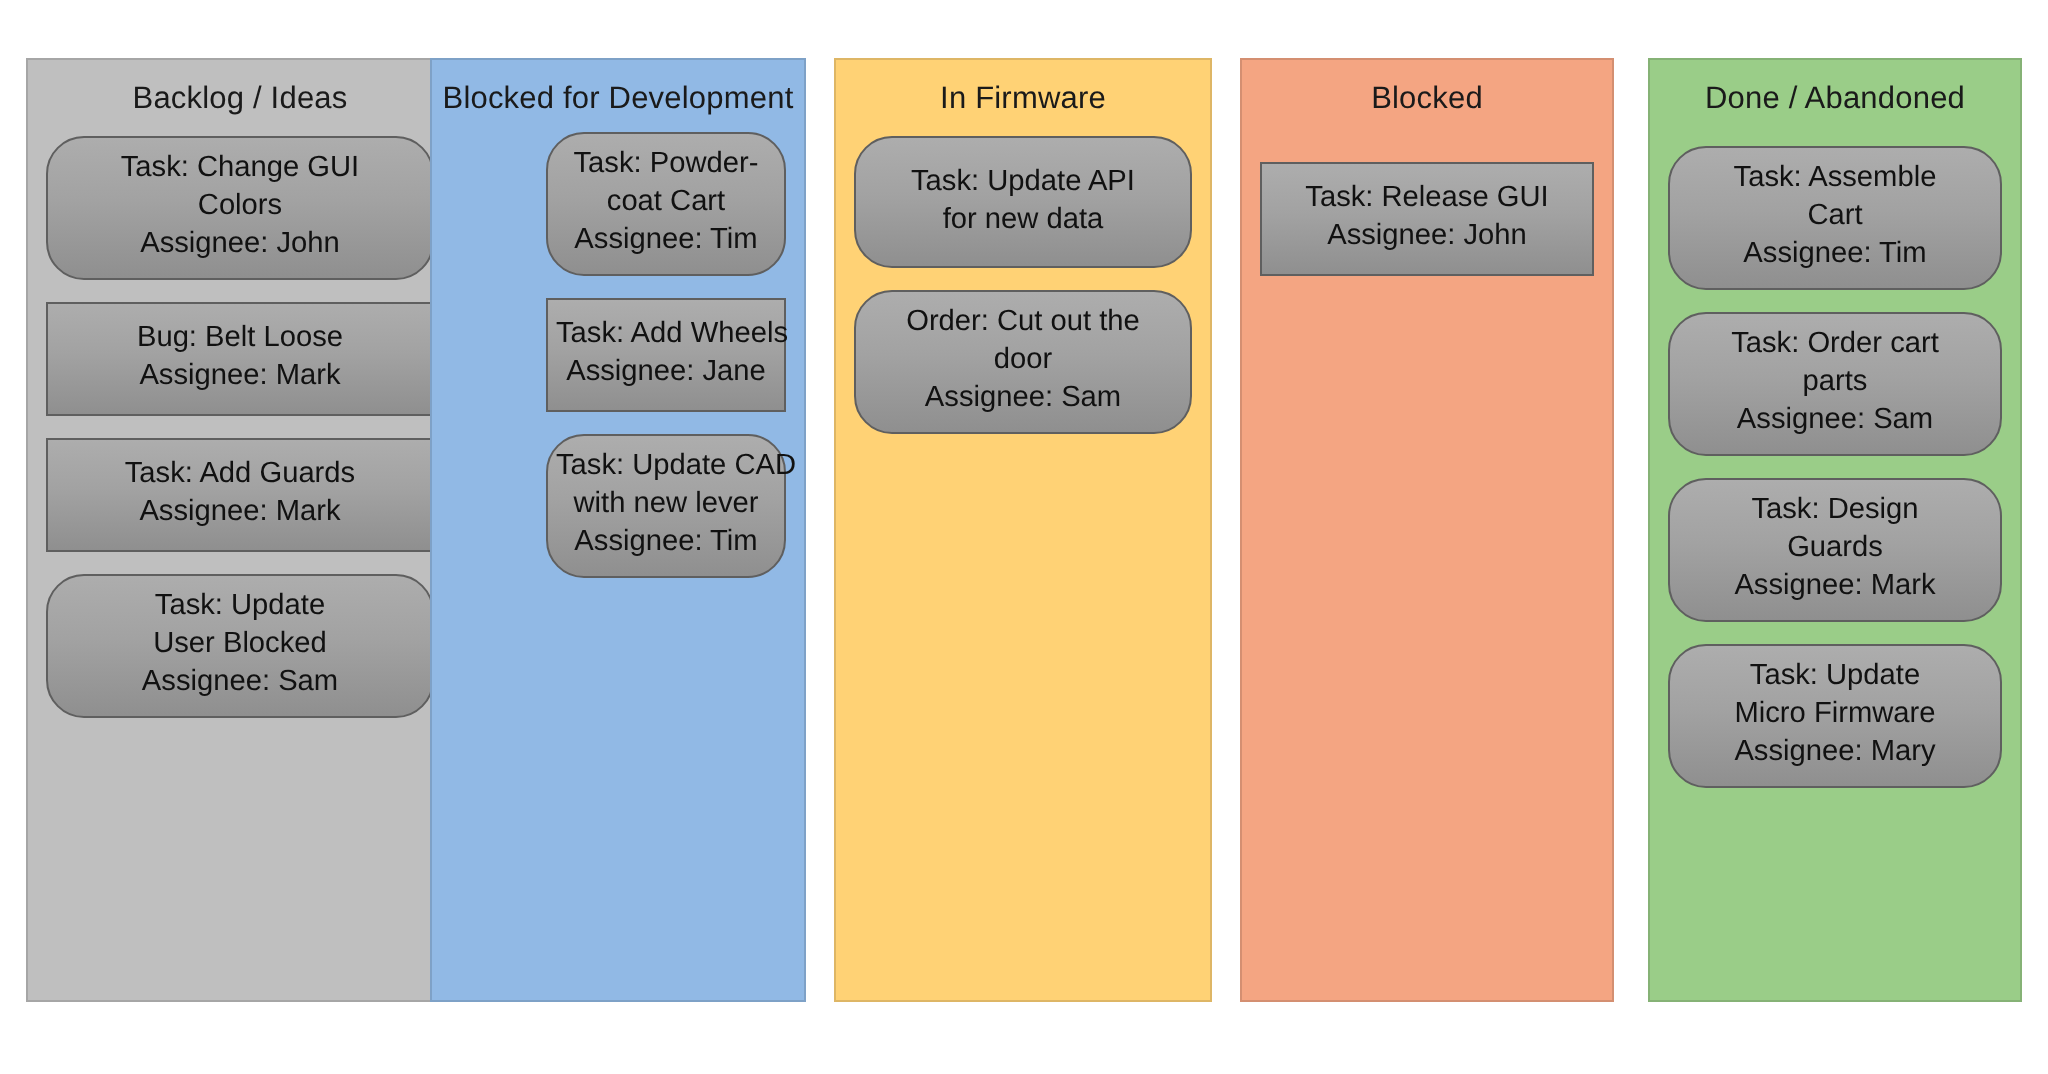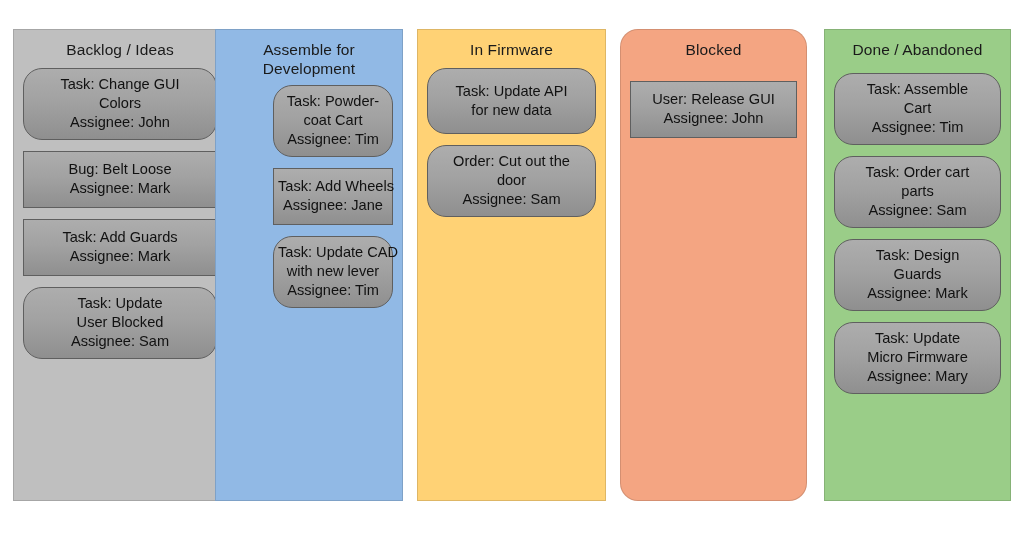--- a/index.html
+++ b/index.html
@@ -65,21 +65,21 @@
 
   .card .line {
     display: block;
     white-space: nowrap;
   }
 
   
   #col-0 { left: 13px;  width: 214px; background: #bfbfbf; }
   #col-1 { left: 215px; width: 188px; background: #91b9e5; }
   #col-2 { left: 417px; width: 189px; background: #ffd275; }
-  #col-3 { left: 620px; width: 187px; background: #f4a582; border-radius: 18px; }
+  #col-3 { left: 620px; width: 187px; background: #f4a582; }
   #col-4 { left: 824px; width: 187px; background: #9acd88; }
 
   #col-1 .cards { margin-top: 7px; margin-left: 48px; }
   #col-3 .cards { margin-top: 22px; }
   #col-4 .cards { margin-top: 14px; }
 
   .card-h3 { min-height: 66px; border-radius: 19px; }
   .card-h2 { min-height: 57px; }
 </style>
 </head>
@@ -105,21 +105,21 @@
       </div>
       <div class="card card-h3">
         <span class="line">Task: Update</span>
         <span class="line">User Blocked</span>
         <span class="line">Assignee: Sam</span>
       </div>
     </div>
   </div>
 
   <div class="column" id="col-1">
-    <div class="column-header">Assemble for Development</div>
+    <div class="column-header">Blocked for Development</div>
     <div class="cards">
       <div class="card card-h3">
         <span class="line">Task: Powder-</span>
         <span class="line">coat Cart</span>
         <span class="line">Assignee: Tim</span>
       </div>
       <div class="card card-h2">
         <span class="line">Task: Add Wheels</span>
         <span class="line">Assignee: Jane</span>
       </div>
@@ -143,21 +143,21 @@
         <span class="line">door</span>
         <span class="line">Assignee: Sam</span>
       </div>
     </div>
   </div>
 
   <div class="column" id="col-3">
     <div class="column-header">Blocked</div>
     <div class="cards">
       <div class="card card-h2">
-        <span class="line">User: Release GUI</span>
+        <span class="line">Task: Release GUI</span>
         <span class="line">Assignee: John</span>
       </div>
     </div>
   </div>
 
   <div class="column" id="col-4">
     <div class="column-header">Done / Abandoned</div>
     <div class="cards">
       <div class="card card-h3">
         <span class="line">Task: Assemble</span>

